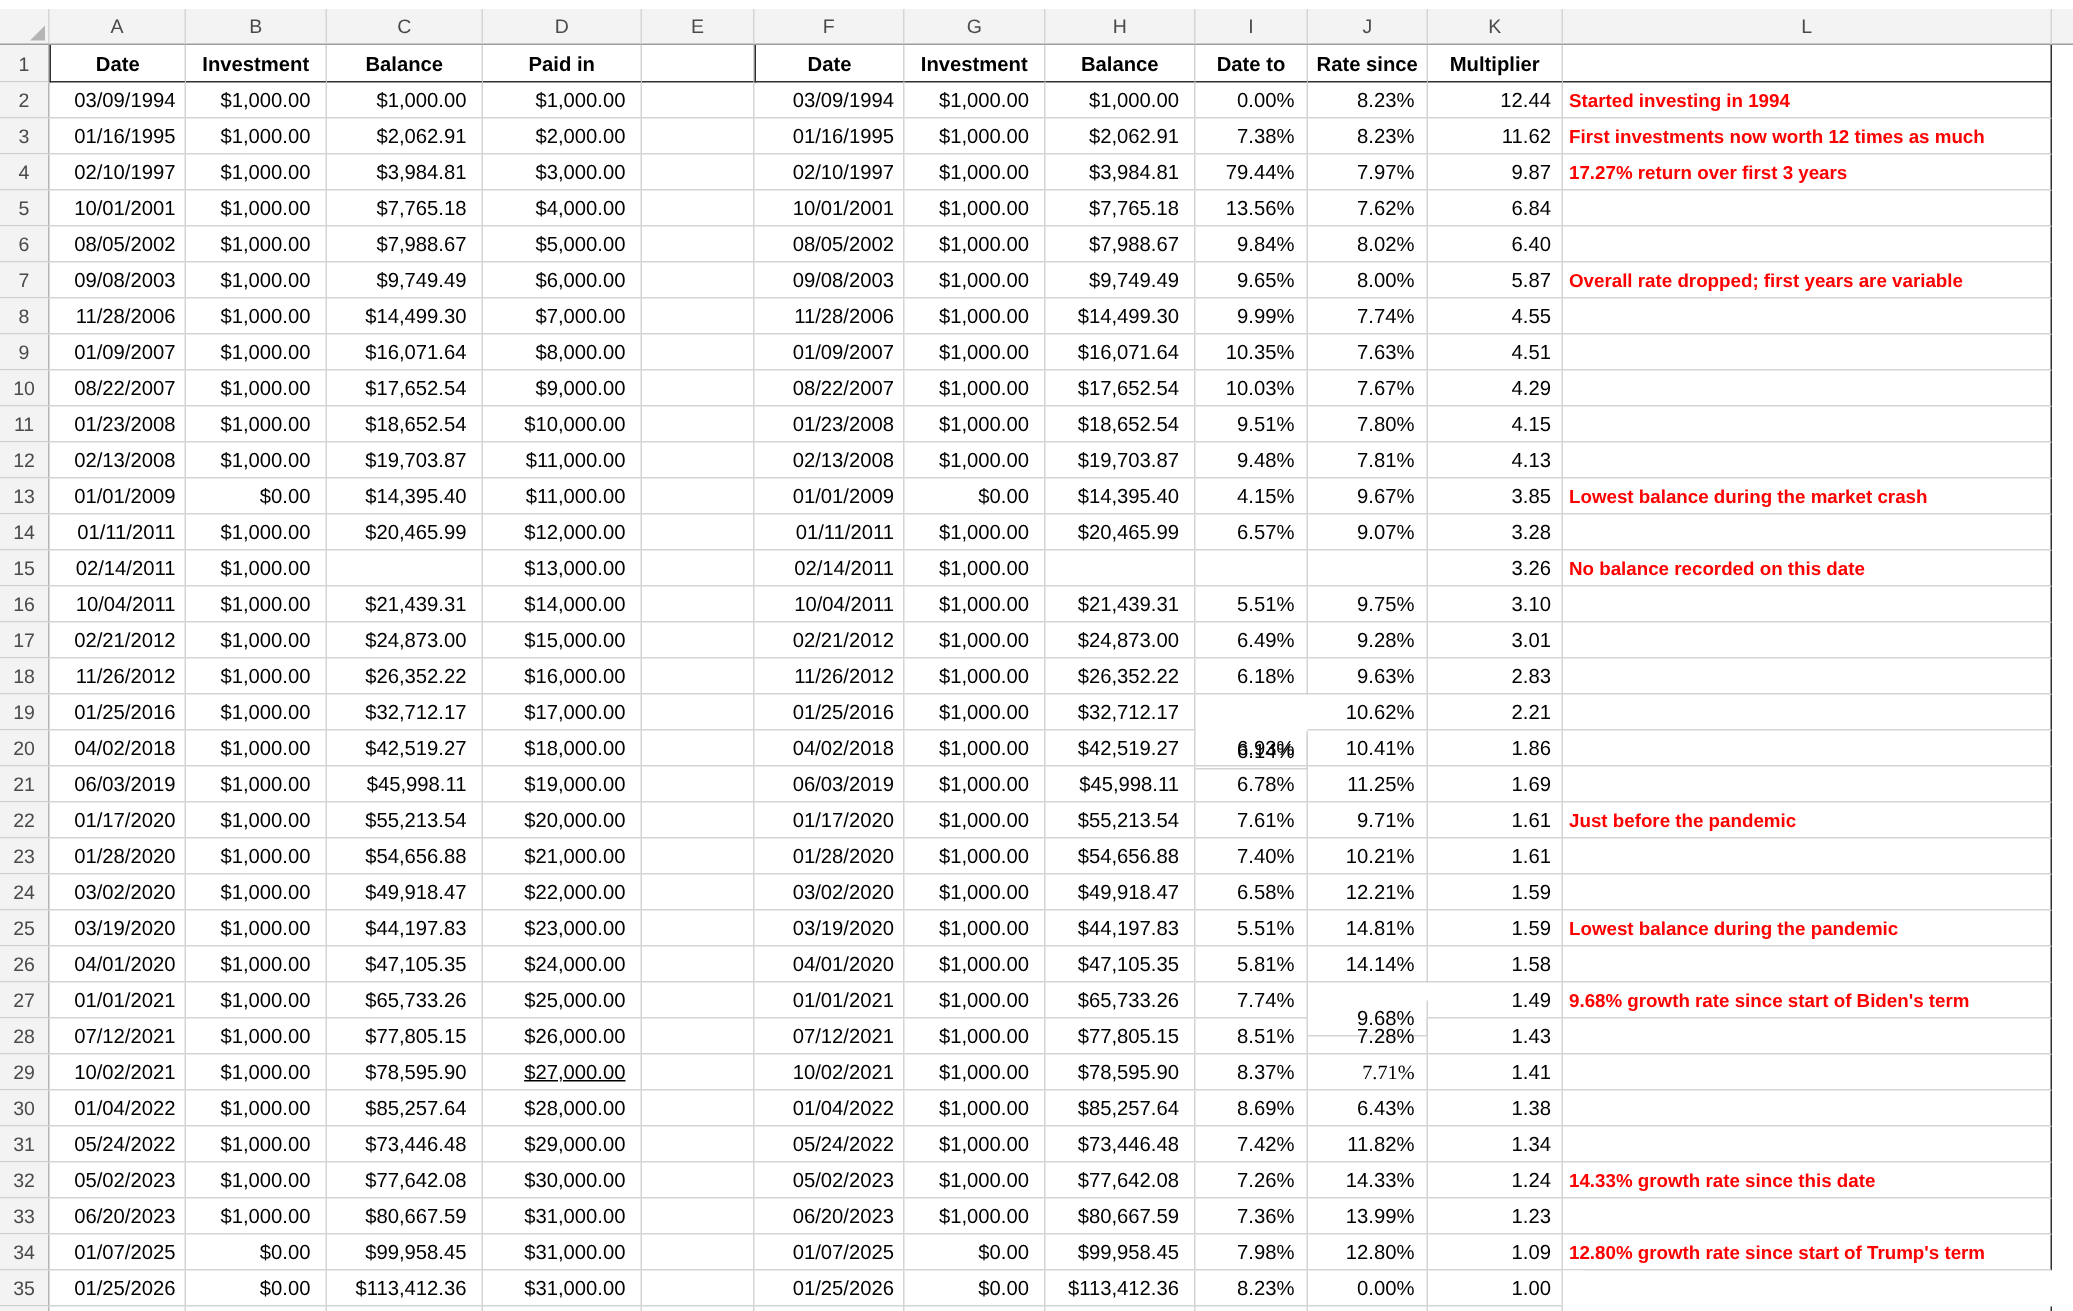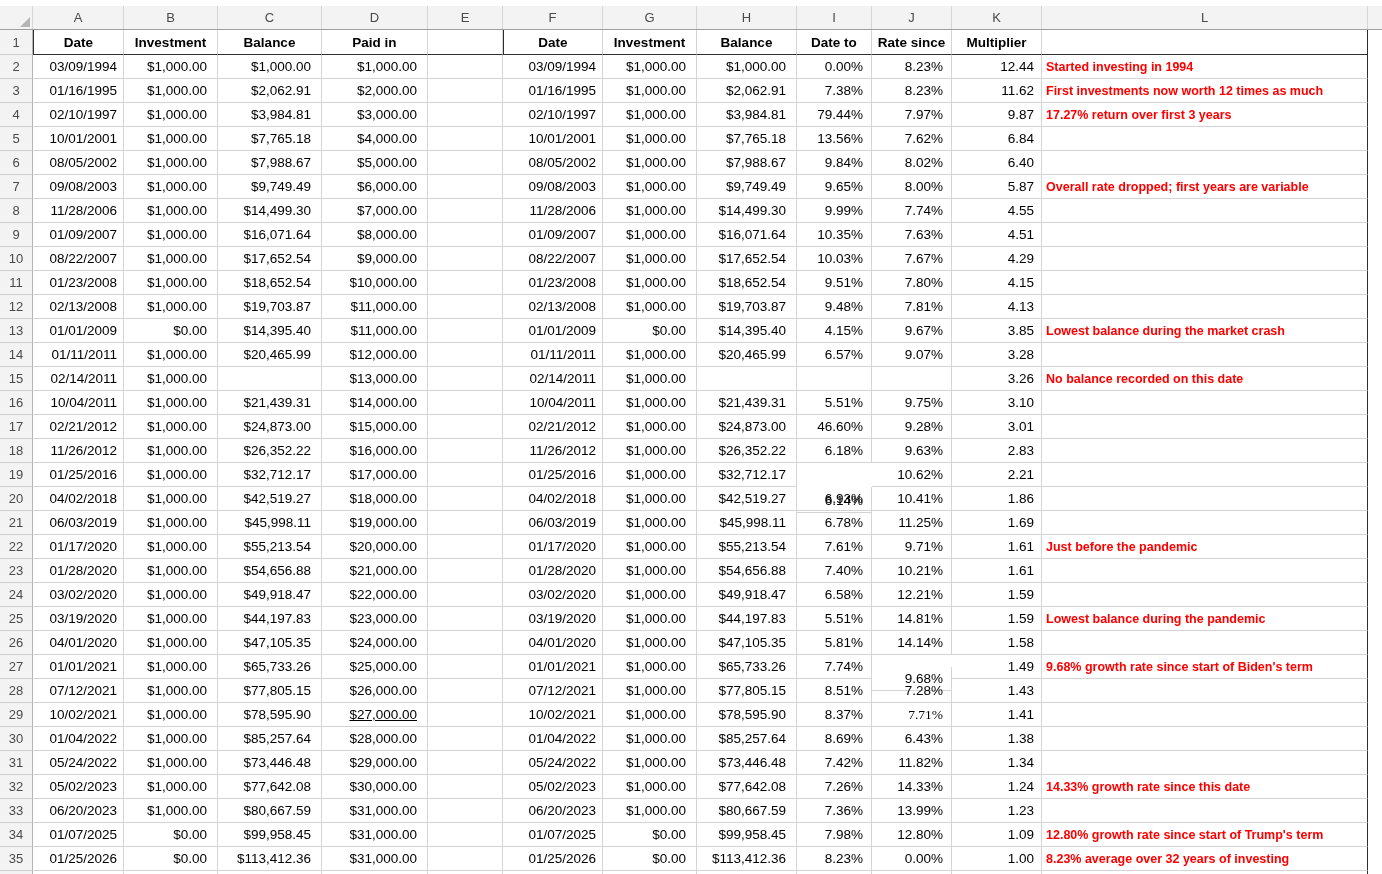--- a/index.html
+++ b/index.html
@@ -348,21 +348,21 @@
       <div class="row">
         <div class="rn">17</div>
         <div class="cell date" style="width: 91px;">02/21/2012</div>
         <div class="cell cur" style="width: 94px;">$1,000.00</div>
         <div class="cell cur" style="width: 104px;">$24,873.00</div>
         <div class="cell cur" style="width: 106px;">$15,000.00</div>
         <div class="cell date" style="width: 75px;"></div>
         <div class="cell date" style="width: 100px;">02/21/2012</div>
         <div class="cell cur" style="width: 94px;">$1,000.00</div>
         <div class="cell cur" style="width: 100px;">$24,873.00</div>
-        <div class="cell pct" style="width: 75px;">46.60%</div>
+        <div class="cell pct" style="width: 75px;">6.49%</div>
         <div class="cell pct" style="width: 80px;">9.28%</div>
         <div class="cell mult" style="width: 90px;">3.01</div>
         <div class="cell note dkright" style="width: 326px;"></div>
         <div class="cell mcol" style="width: 14px;"></div>
       </div>
       <div class="row">
         <div class="rn">18</div>
         <div class="cell date" style="width: 91px;">11/26/2012</div>
         <div class="cell cur" style="width: 94px;">$1,000.00</div>
         <div class="cell cur" style="width: 104px;">$26,352.22</div>
@@ -639,21 +639,20 @@
         <div class="cell cur" style="width: 94px;">$0.00</div>
         <div class="cell cur" style="width: 104px;">$113,412.36</div>
         <div class="cell cur" style="width: 106px;">$31,000.00</div>
         <div class="cell date" style="width: 75px;"></div>
         <div class="cell date" style="width: 100px;">01/25/2026</div>
         <div class="cell cur" style="width: 94px;">$0.00</div>
         <div class="cell cur" style="width: 100px;">$113,412.36</div>
         <div class="cell pct" style="width: 75px;">8.23%</div>
         <div class="cell pct" style="width: 80px;">0.00%</div>
         <div class="cell mult" style="width: 90px;">1.00</div>
-        <div class="cell note dkright" style="width: 326px;">8.23% average over 32 years of investing</div>
         <div class="cell mcol" style="width: 14px;"></div>
       </div>
     </div>
   <div class="sliver" id="sliver">
       <div class="rn"></div>
       <div class="cell" style="width: 91px;"></div>
       <div class="cell" style="width: 94px;"></div>
       <div class="cell" style="width: 104px;"></div>
       <div class="cell" style="width: 106px;"></div>
       <div class="cell" style="width: 75px;"></div>

